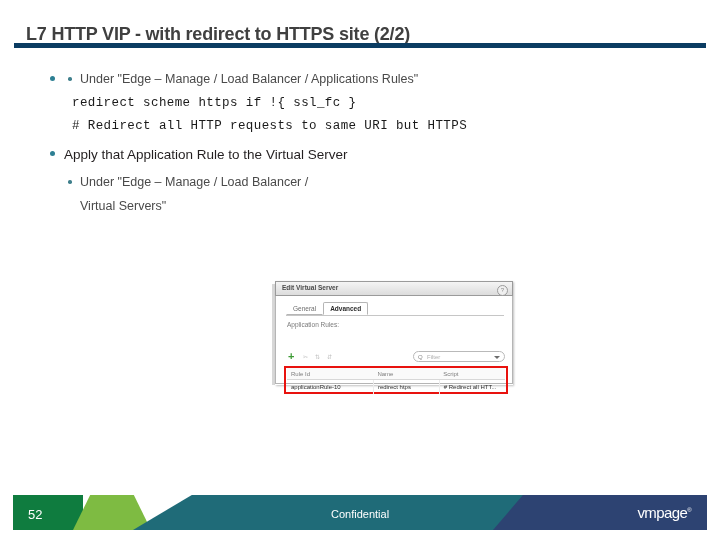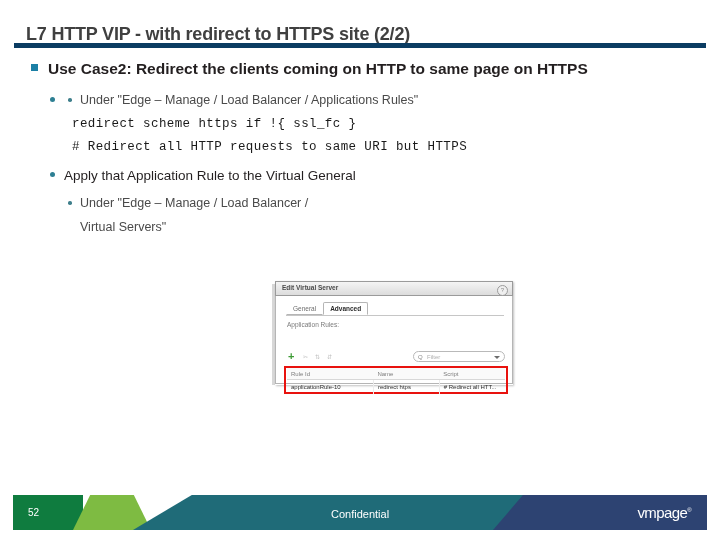--- a/index.html
+++ b/index.html
@@ -333,21 +333,21 @@
   .f-navy {
     position: absolute;
     left: 480px; top: 0;
     width: 214px; height: 35px;
     background: #2d4372;
     clip-path: polygon(14% 0, 100% 0, 100% 100%, 0% 100%);
   }
   .f-page {
     position: absolute;
     left: 15px; top: 12px;
-    font-size: 10px;
+    font-size: 13px;
     color: #ffffff;
   }
   .f-conf {
     position: absolute;
     left: 318px; top: 13px;
     font-size: 11px;
     color: #ffffff;
   }
   .f-logo {
     position: absolute;
@@ -360,40 +360,36 @@
   .f-logo .tm { font-size: 6px; vertical-align: super; }
 </style>
 </head>
 <body>
 
 <div class="slide-title">L7 HTTP VIP - with redirect to HTTPS site (2/2)</div>
 <div class="title-rule"></div>
 
 <div class="content">
 
-  <div class="lvl1">
-    <span class="sq-bullet"></span>
-    <span>Use Case2: Redirect the clients coming on HTTP to same page on HTTPS</span>
-  </div>
 
   <div class="lvl2">
     <span class="dot-bullet"></span>
   </div>
 
   <div class="lvl3">
     <span class="dot-bullet"></span>
     <span>Under "Edge – Manage /  Load Balancer / Applications Rules"</span>
   </div>
 
   <div class="code-line second">redirect scheme https if !{ ssl_fc }</div>
   <div class="code-line"># Redirect all HTTP requests to same URI but HTTPS</div>
 
   <div class="lvl2">
     <span class="dot-bullet"></span>
-    <span>Apply that Application Rule to the Virtual General</span>
+    <span>Apply that Application Rule to the Virtual Server</span>
   </div>
 
   <div class="lvl3">
     <span class="dot-bullet"></span>
     <span>Under "Edge – Manage /  Load Balancer /</span>
     <div style="margin-top:7px;">Virtual Servers"</div>
   </div>
 
 </div>
 

